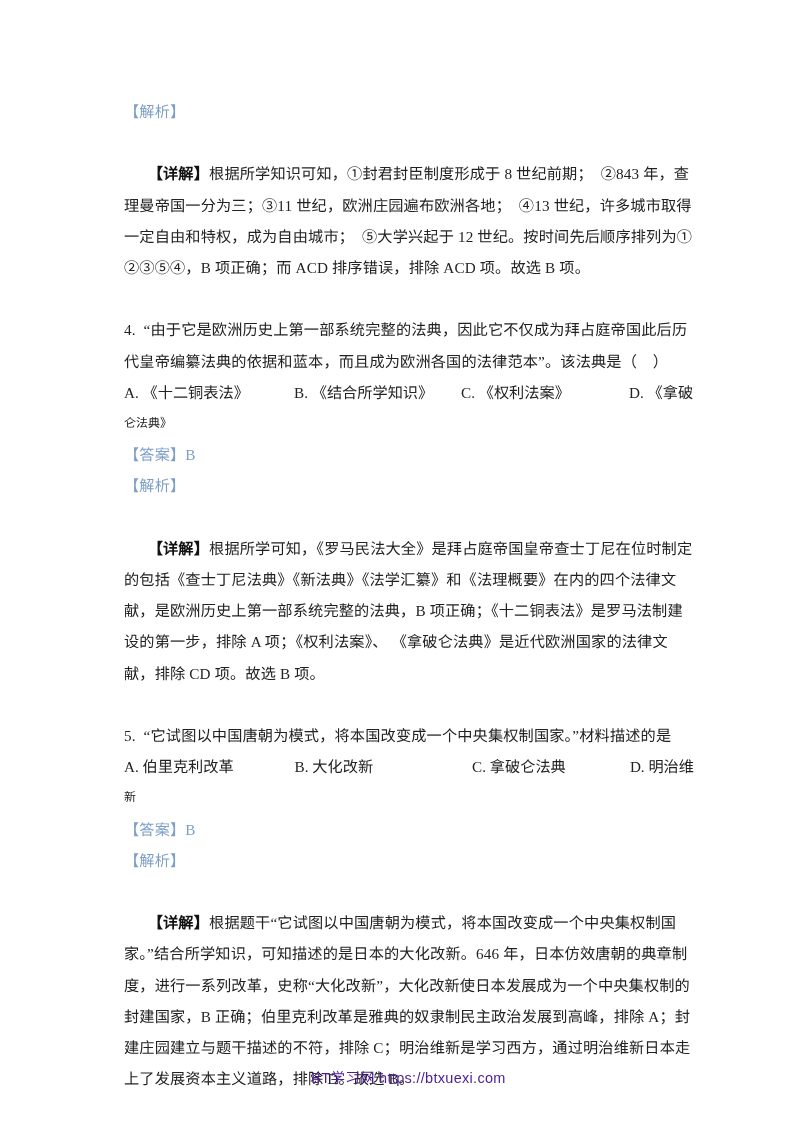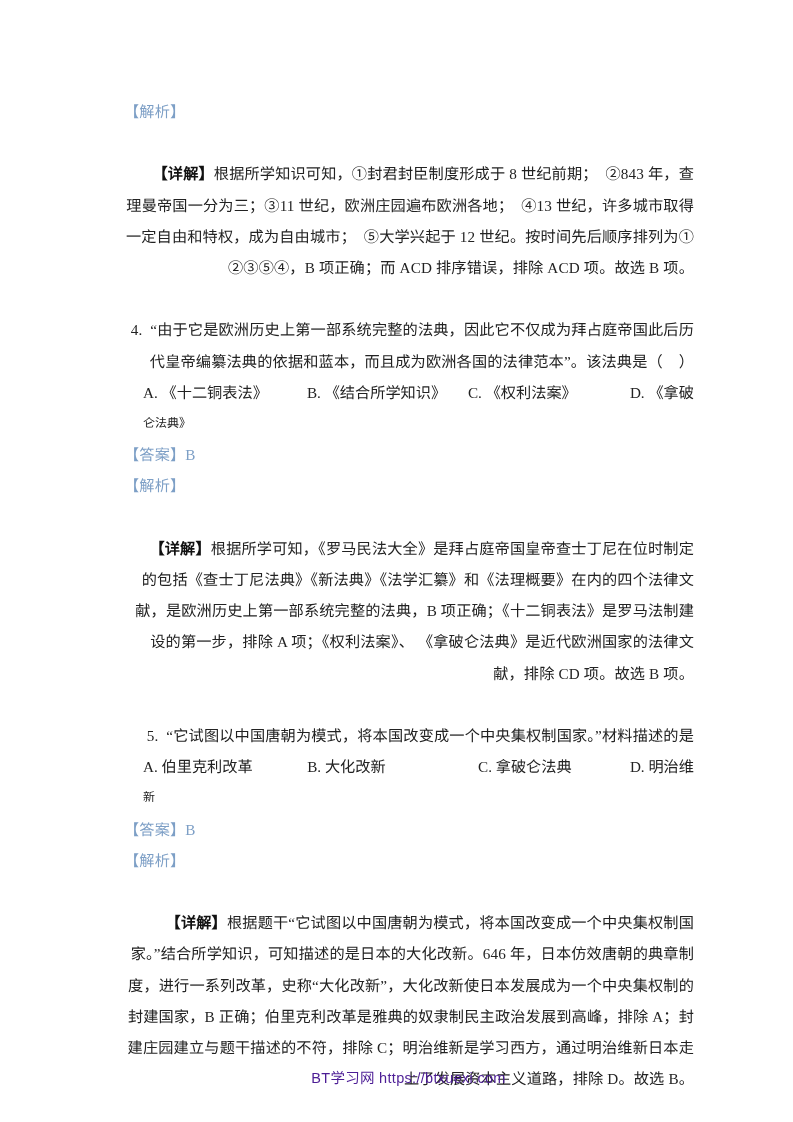--- a/index.html
+++ b/index.html
@@ -24,21 +24,21 @@
     top: 96px;
     width: 570px;
   }
   .line {
     font-size: 15.2px;
     line-height: 31.2px;
     letter-spacing: 0.15px;
     color: #222222;
     white-space: pre-wrap;
     word-break: break-all;
-    text-align: right;
+    text-align: left;
   }
   
   .marker {
     color: #7d9fc6;
     font-size: 15.2px;
     line-height: 31.2px;
     letter-spacing: 0.15px;
   }
   .strong-marker {
     font-weight: 700;
@@ -46,21 +46,20 @@
   }
   
   .block {
     margin: 0;
     padding: 0;
   }
   .opts-wrap {
     font-size: 15.2px;
     line-height: 31.2px;
     color: #222222;
-    margin-left: 19px;
   }
   .opt-row {
     display: flex;
     flex-direction: row;
     align-items: baseline;
     width: 100%;
   }
   .opt {
     display: inline-block;
     white-space: nowrap;

